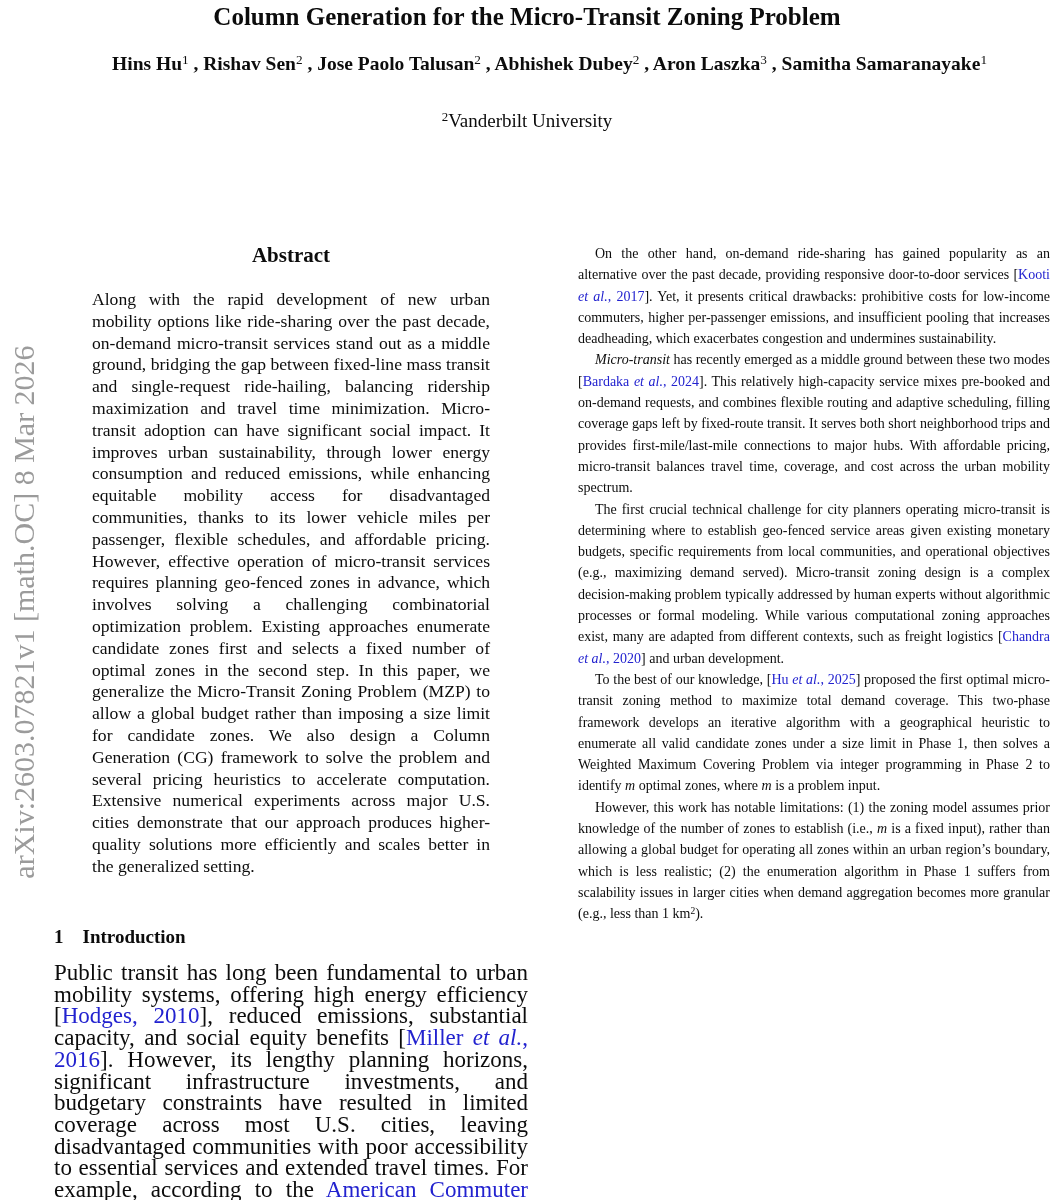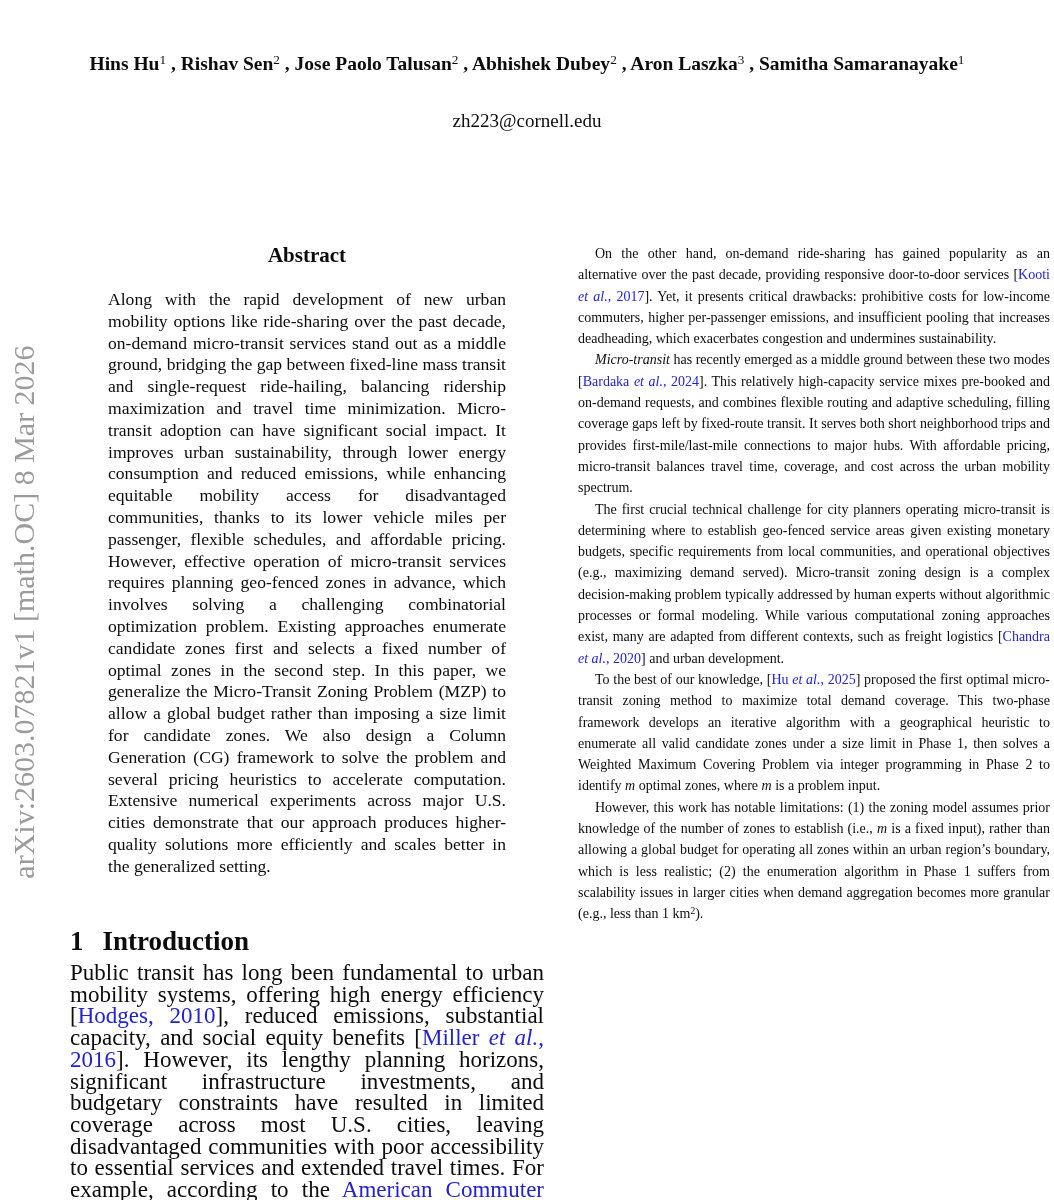--- a/index.html
+++ b/index.html
@@ -12,39 +12,39 @@
     transform-origin:0 0; transform:rotate(-90deg);
     font-size:30px; line-height:44px; text-align:center;
     color:var(--watermark,#9b9b9b); white-space:nowrap;
   }
   .title {
     position:absolute; top:3px; left:0; width:100%; margin:0;
     text-align:center; font-size:25px; font-weight:bold;
   }
   .authors {
     position:absolute; top:50px; left:67px; width:920px;
-    text-align:center; font-weight:bold; font-size:19.5px; line-height:27px;
+    text-align:right; font-weight:bold; font-size:19.5px; line-height:27px;
   }
   .authors .seg-sup { font-weight:400; }
   .affils {
     position:absolute; top:107px; left:0; width:100%;
     text-align:center; font-size:19px; line-height:27.5px;
   }
-  .col-left  { position:absolute; left:70px;  top:243px; width:474px; }
+  .col-left  { position:absolute; left:54px;  top:243px; width:474px; }
   .col-right { position:absolute; left:578px; top:243px; width:472px; height:957px; overflow:hidden; }
   .abstract-heading {
     text-align:center; font-size:21px; font-weight:bold; margin:0 0 21px 0;
   }
   .abstract-body {
     margin:0 38px 0 38px; text-align:justify;
     font-size:17.6px; line-height:21.8px;
   }
   .intro-heading {
     position:absolute; top:683px; left:0; margin:0;
-    font-size:27px; font-weight:bold;
+    font-size:19px; font-weight:bold;
   }
   .sec-num { margin-right:19px; }
   .intro-par {
     position:absolute; top:719px; left:0; width:474px;
     text-align:justify; font-size:23px; line-height:21.7px; margin:0;
   }
   .body-par {
     margin:0; text-align:justify; font-size:14px; line-height:21.3px;
   }
   .indent { text-indent:17px; }
@@ -52,25 +52,26 @@
   .seg-li, .seg-i, .seg-m { font-style:italic; }
   .seg-sup { font-size:68%; position:relative; top:-0.45em; }
 </style>
 </head>
 <body>
 
 <div class="page">
 
   <div class="arxiv-strip">arXiv:2603.07821v1  [math.OC]  8 Mar 2026</div>
 
+  <h1 class="title">Column Generation for the Micro-Transit Zoning Problem</h1>
 
   <div class="authors"><span class="seg-p">Hins Hu</span><span class="seg-sup">1</span><span class="seg-p"> ,  </span><span class="seg-p">Rishav Sen</span><span class="seg-sup">2</span><span class="seg-p"> ,  </span><span class="seg-p">Jose Paolo Talusan</span><span class="seg-sup">2</span><span class="seg-p"> ,  </span><span class="seg-p">Abhishek Dubey</span><span class="seg-sup">2</span><span class="seg-p"> ,  </span><span class="seg-p">Aron Laszka</span><span class="seg-sup">3</span><span class="seg-p"> ,  </span><span class="seg-p">Samitha Samaranayake</span><span class="seg-sup">1</span></div>
 
   <div class="affils">
-    <div>zh223@cornell.edu</div>
+    <div><span class="seg-sup">2</span><span class="seg-p">Vanderbilt University</span></div>
   </div>
 
   <div class="col-left">
     <div class="abstract-heading">Abstract</div>
     <p class="abstract-body"><span class="seg-p">Along with the rapid development of new urban mobility options like ride-sharing over the past decade, on-demand micro-transit services stand out as a middle ground, bridging the gap between fixed-line mass transit and single-request ride-hailing, balancing ridership maximization and travel time minimization. Micro-transit adoption can have significant social impact. It improves urban sustainability, through lower energy consumption and reduced emissions, while enhancing equitable mobility access for disadvantaged communities, thanks to its lower vehicle miles per passenger, flexible schedules, and affordable pricing. However, effective operation of micro-transit services requires planning geo-fenced zones in advance, which involves solving a challenging combinatorial optimization problem. Existing approaches enumerate candidate zones first and selects a fixed number of optimal zones in the second step. In this paper, we generalize the Micro-Transit Zoning Problem (MZP) to allow a global budget rather than imposing a size limit for candidate zones. We also design a Column Generation (CG) framework to solve the problem and several pricing heuristics to accelerate computation. Extensive numerical experiments across major U.S. cities demonstrate that our approach produces higher-quality solutions more efficiently and scales better in the generalized setting.</span></p>
     <h2 class="intro-heading">
       <span class="sec-num">1</span><span class="sec-title">Introduction</span>
     </h2>
     <p class="intro-par"><span class="seg-p">Public transit has long been fundamental to urban mobility systems, offering high energy efficiency [</span><span class="seg-l">Hodges, 2010</span><span class="seg-p">], reduced emissions, substantial capacity, and social equity benefits [</span><span class="seg-l">Miller </span><span class="seg-li">et al.</span><span class="seg-l">, 2016</span><span class="seg-p">]. However, its lengthy planning horizons, significant infrastructure investments, and budgetary constraints have resulted in limited coverage across most U.S. cities, leaving disadvantaged communities with poor accessibility to essential services and extended travel times. For example, according to the </span><span class="seg-l">American Commuter Survey</span><span class="seg-p">, only 3.7% of commuters in the U.S. use public transit for work commute in 2024.</span></p>
   </div>

